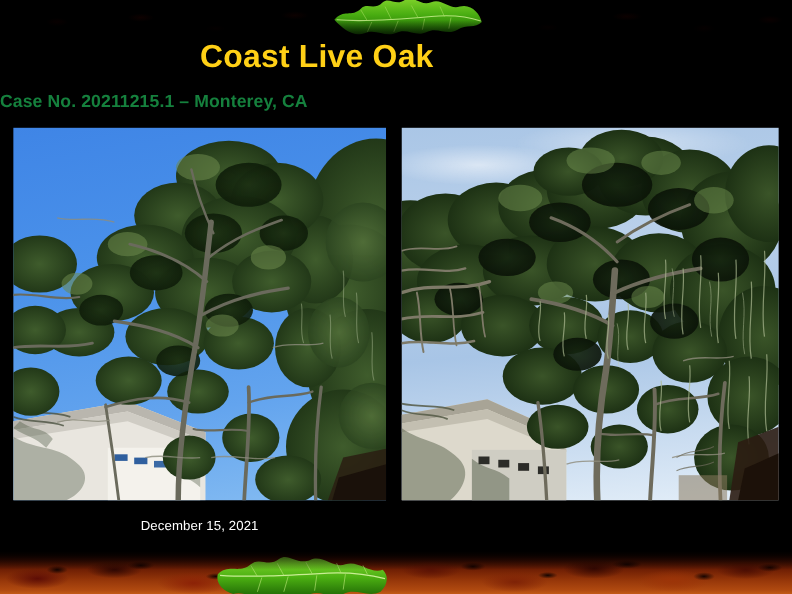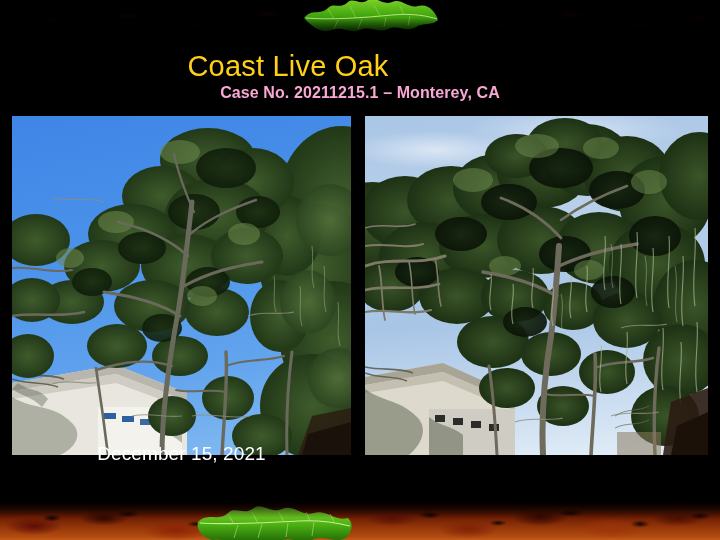--- a/index.html
+++ b/index.html
@@ -72,28 +72,28 @@
     position:absolute;left:0;top:0;width:720px;height:20px;
     background:linear-gradient(180deg,#000 10%,rgba(0,0,0,0) 100%);
   }
   
   .green-leaf{position:absolute;}
   .band-top .green-leaf{left:300px;top:-4px;width:140px;height:38px;}
   .band-bottom .green-leaf{left:196px;top:6px;width:160px;height:40px;}
 
   
   .title{
-    position:absolute;left:0;top:52px;width:576px;text-align:center;
-    font-size:29px;font-weight:normal;letter-spacing:.2px;
+    position:absolute;left:0;top:38px;width:576px;text-align:center;
+    font-size:29px;font-weight:bold;letter-spacing:.2px;
     color:#FFD016;line-height:1;
   }
   .subtitle{
-    position:absolute;left:0;top:85px;width:720px;text-align:center;
+    position:absolute;left:0;top:85px;width:720px;
     font-size:16px;font-weight:bold;letter-spacing:.1px;
-    color:#f9a8d4;line-height:1;
+    color:#15803d;line-height:1;
   }
 
   
   .photo{position:absolute;top:116px;width:339px;height:339px;overflow:hidden;background:#000;}
   .photo-left{left:12px;}
   .photo-right{left:365px;width:343px;}
 
   .sky{position:absolute;inset:0;}
   .sky-left{
     background:linear-gradient(170deg,#3f85e6 0%,#4b92ea 38%,#63a4ee 72%,#86bdf2 100%);
@@ -112,22 +112,22 @@
   }
 
   
   .house{position:absolute;}
   .house-left{left:0;bottom:0;width:175px;height:98px;}
   .house-right{left:0;bottom:0;width:150px;height:100px;}
 
   .foliage{position:absolute;inset:0;}
 
   .caption{
-    position:absolute;top:444px;
-    font-size:19px;color:#ffffff;text-align:center;line-height:1;
+    position:absolute;top:472px;
+    font-size:12px;color:#ffffff;text-align:center;line-height:1;
     letter-spacing:.1px;
   }
   .caption-left{left:12px;width:339px;}
   .caption-right{left:365px;width:343px;}
 </style>
 </head>
 <body>
 
 <div class="slide">
 

